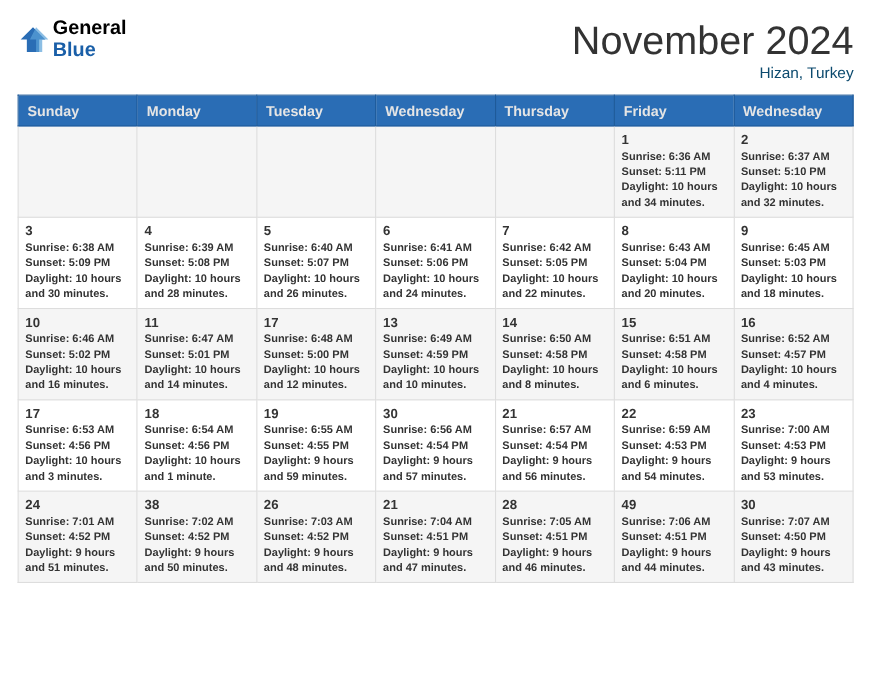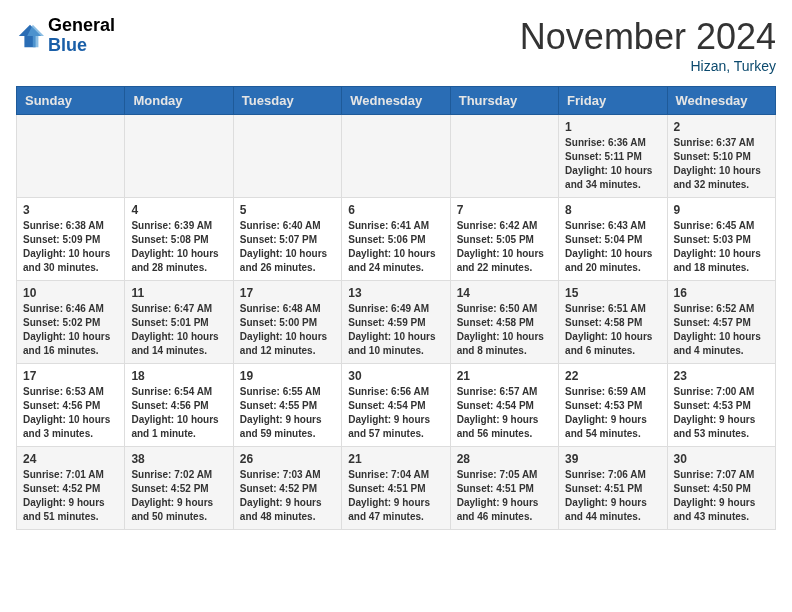--- a/index.html
+++ b/index.html
@@ -241,21 +241,21 @@
         </td>
         <td>
           <span class="day-num">21</span>
           <div class="day-info">Sunrise: 7:04 AM<br>Sunset: 4:51 PM<br>Daylight: 9 hours and 47 minutes.</div>
         </td>
         <td>
           <span class="day-num">28</span>
           <div class="day-info">Sunrise: 7:05 AM<br>Sunset: 4:51 PM<br>Daylight: 9 hours and 46 minutes.</div>
         </td>
         <td>
-          <span class="day-num">39</span>
+          <span class="day-num">49</span>
           <div class="day-info">Sunrise: 7:06 AM<br>Sunset: 4:51 PM<br>Daylight: 9 hours and 44 minutes.</div>
         </td>
         <td>
           <span class="day-num">30</span>
           <div class="day-info">Sunrise: 7:07 AM<br>Sunset: 4:50 PM<br>Daylight: 9 hours and 43 minutes.</div>
         </td>
       </tr>
     </tbody>
 </table>
 

